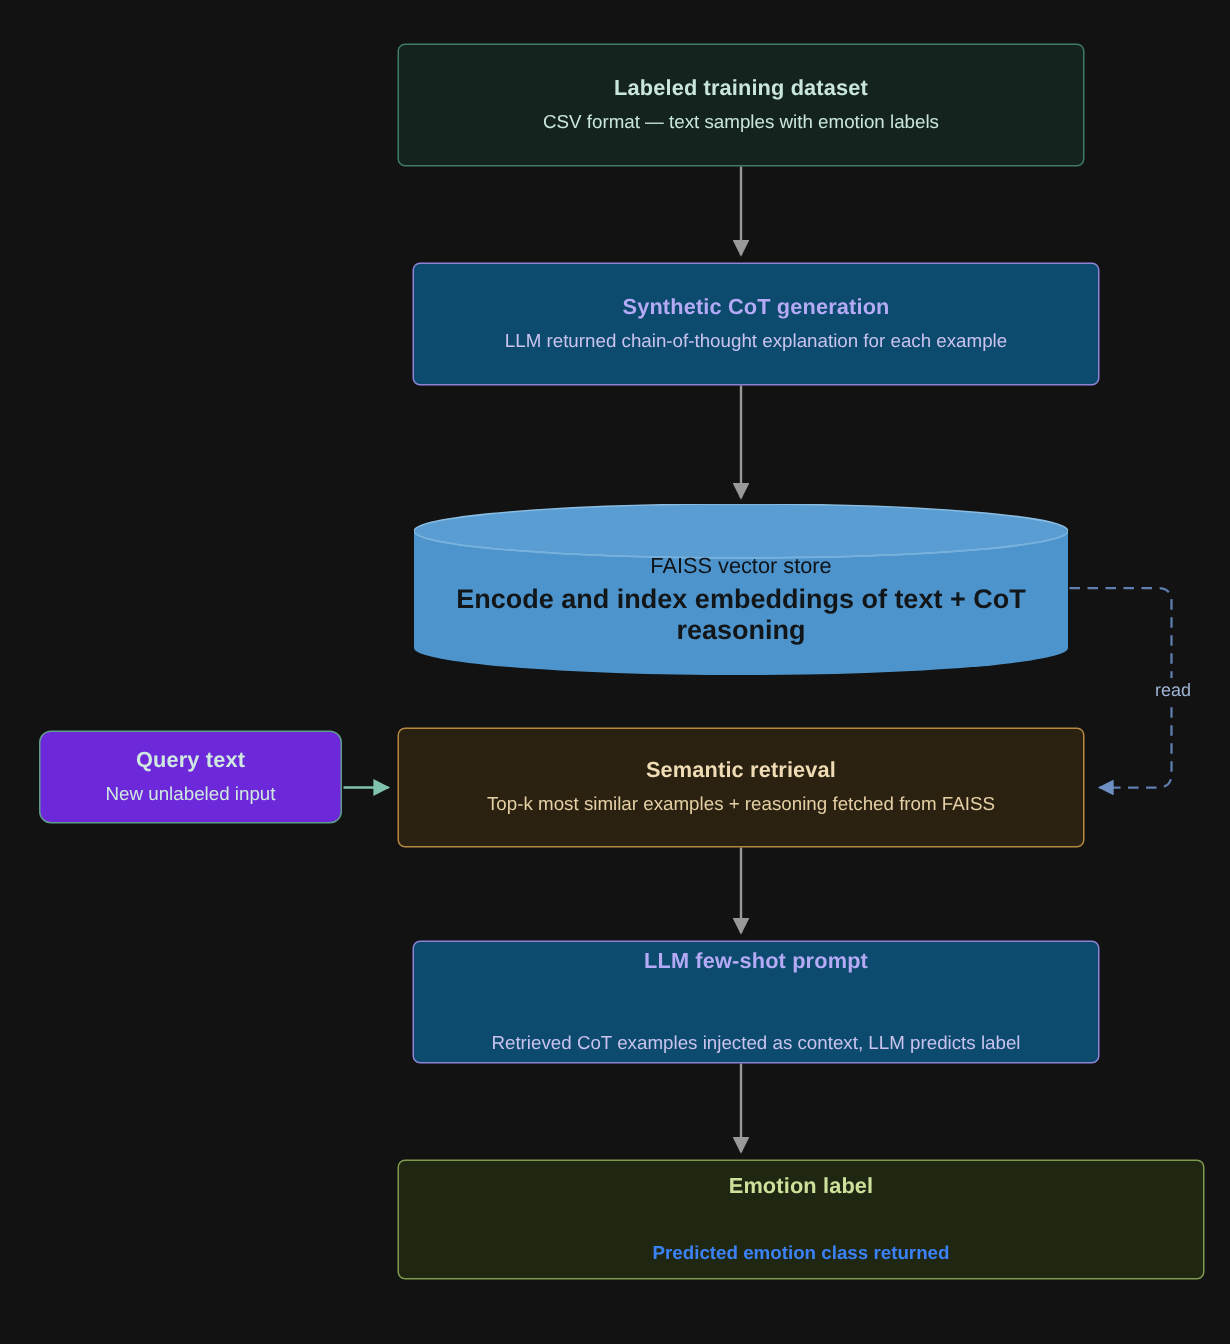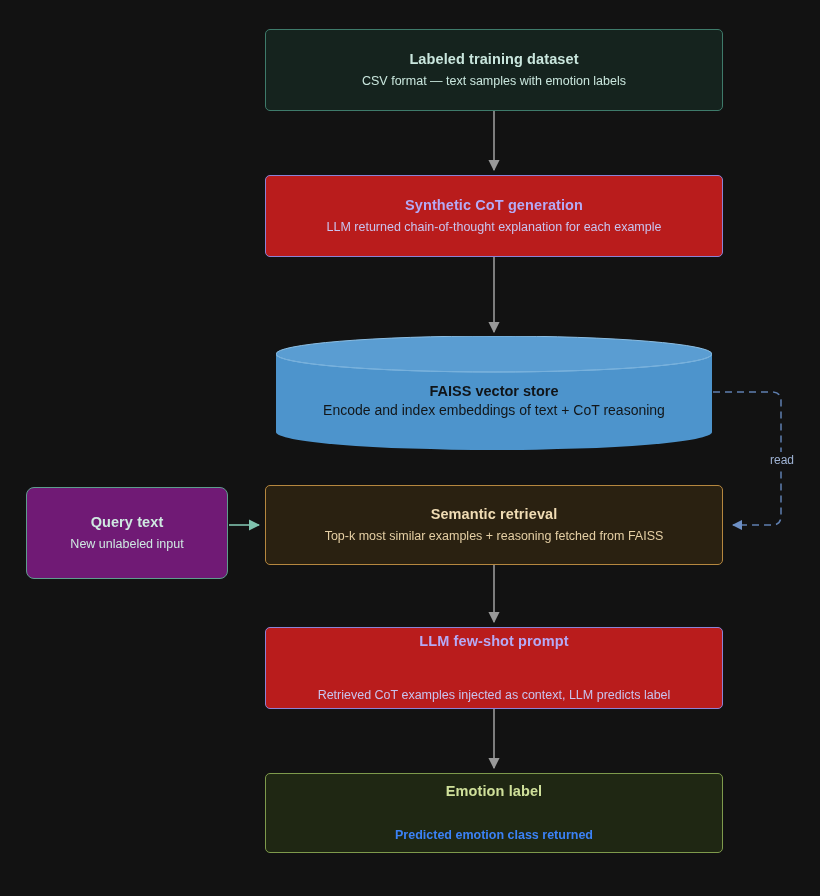--- a/index.html
+++ b/index.html
@@ -43,22 +43,23 @@
   
   .n-dataset {
     left: 265px; top: 29px; width: 458px; height: 82px;
     background: #15231e;
     border-color: #3e7a6a;
   }
   .n-dataset .title, .n-dataset .sub { color: #c9e6dd; }
 
   
   .n-purple {
-    background: #b91c1c;
+    background: #0c4a6e;
     border-color: #8c82d6;
+    margin-left: 10px;
   }
   .n-purple .title { color: #b5aaf5; }
   .n-purple .sub   { color: #c9c3ee; }
   .n-cot    { left: 265px; top: 175px; width: 458px; height: 82px; }
   .n-prompt { left: 265px; top: 627px; width: 458px; height: 82px; gap: 32px; }
 
   
   .n-cyl {
     position: absolute;
     left: 276px; top: 336px; width: 436px; height: 114px;
@@ -66,44 +67,44 @@
   .n-cyl svg { position: absolute; left: 0; top: 0; }
   .n-cyl .cyl-text {
     position: absolute;
     left: 0; top: 0; width: 100%; height: 100%;
     display: flex; flex-direction: column;
     align-items: center; justify-content: center;
     text-align: center;
     padding-top: 14px;
     box-sizing: border-box;
   }
-  .n-cyl .title { font-size: 14.5px; font-weight: bold; color: #101418; }
-  .n-cyl .sub   { font-size: 14px; color: #121619; margin-top: 3px; }
+  .n-cyl .title { font-size: 14.5px; font-weight: normal; color: #101418; }
+  .n-cyl .sub   { font-size: 18px; color: #121619; margin-top: 3px; font-weight: bold; }
 
   
   .n-query {
-    left: 26px; top: 487px; width: 202px; height: 92px;
-    background: #701a75;
+    left: 26px; top: 487px; width: 202px; height: 62px;
+    background: #6d28d9;
     border-color: #5e9d8c;
     border-radius: 8px;
   }
   .n-query .title, .n-query .sub { color: #cfe9e1; }
 
   
   .n-retrieval {
     left: 265px; top: 485px; width: 458px; height: 80px;
     background: #2a2111;
     border-color: #b5873f;
   }
   .n-retrieval .title { color: #f0dcb4; }
   .n-retrieval .sub   { color: #e5cfa4; }
 
   
   .n-emotion {
-    left: 265px; top: 773px; width: 458px; height: 80px;
+    left: 265px; top: 773px; width: 538px; height: 80px;
     background: #1f2713;
     border-color: #7e9a4c;
     gap: 22px;
   }
   .n-emotion .title { color: #cfe09a; }
   .n-emotion .sub   { color: #3b82f6; font-weight: bold; }
 
   
   #edges {
     position: absolute; left: 0; top: 0;

